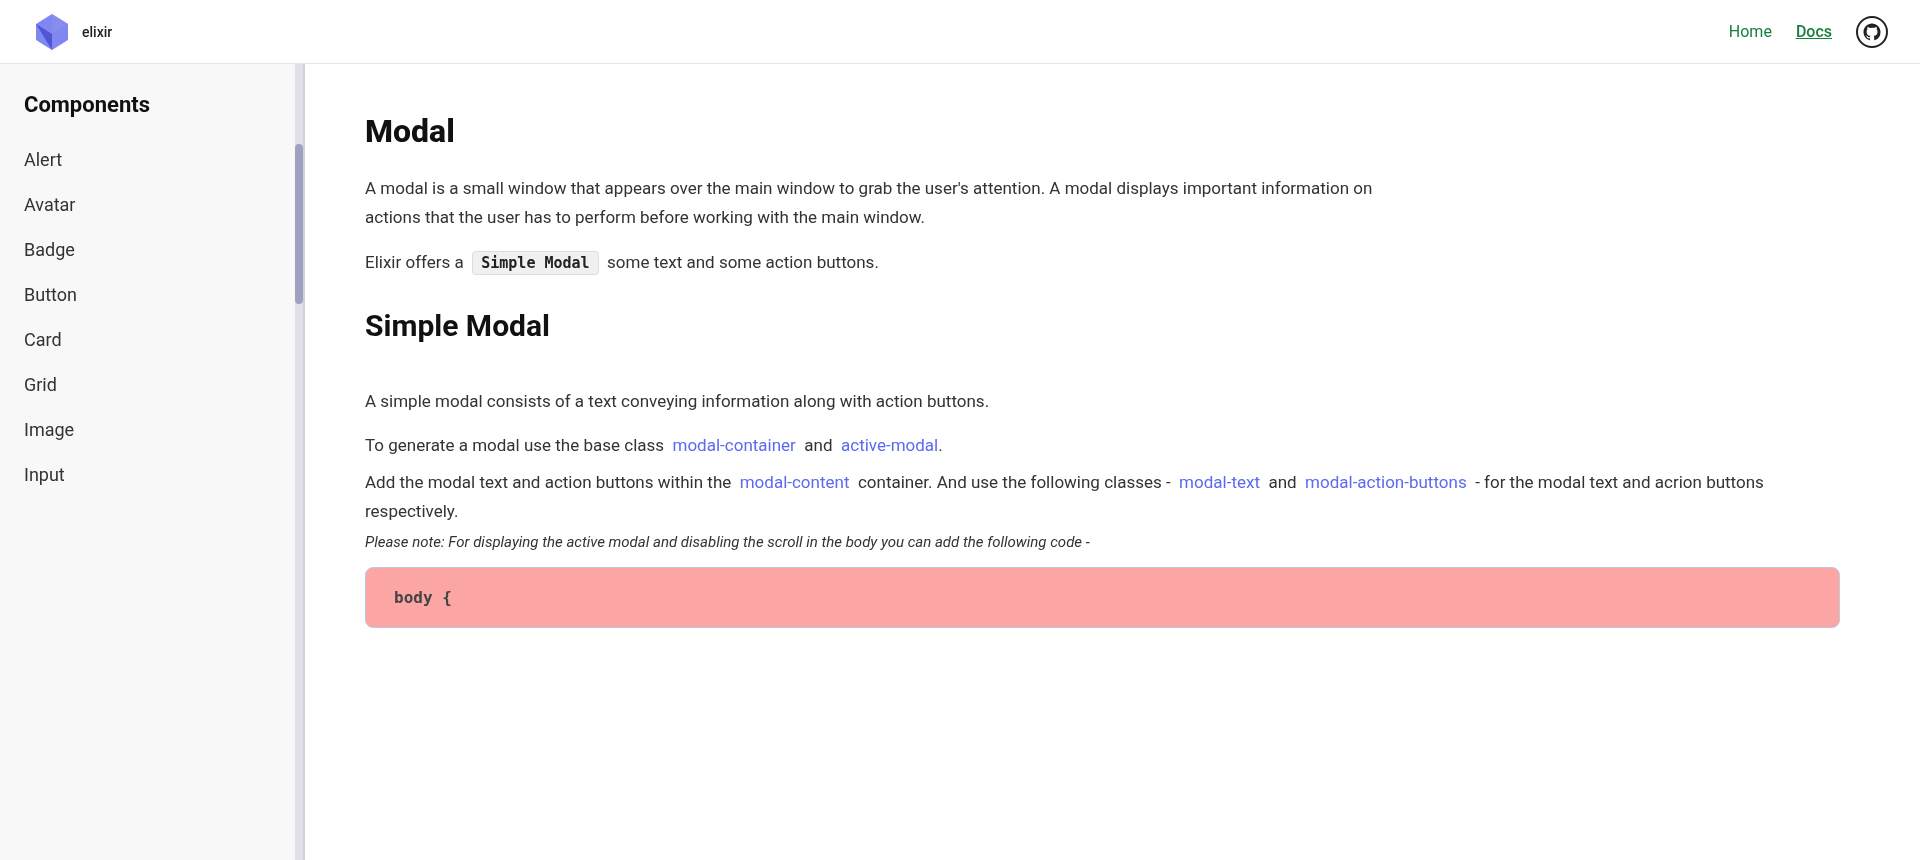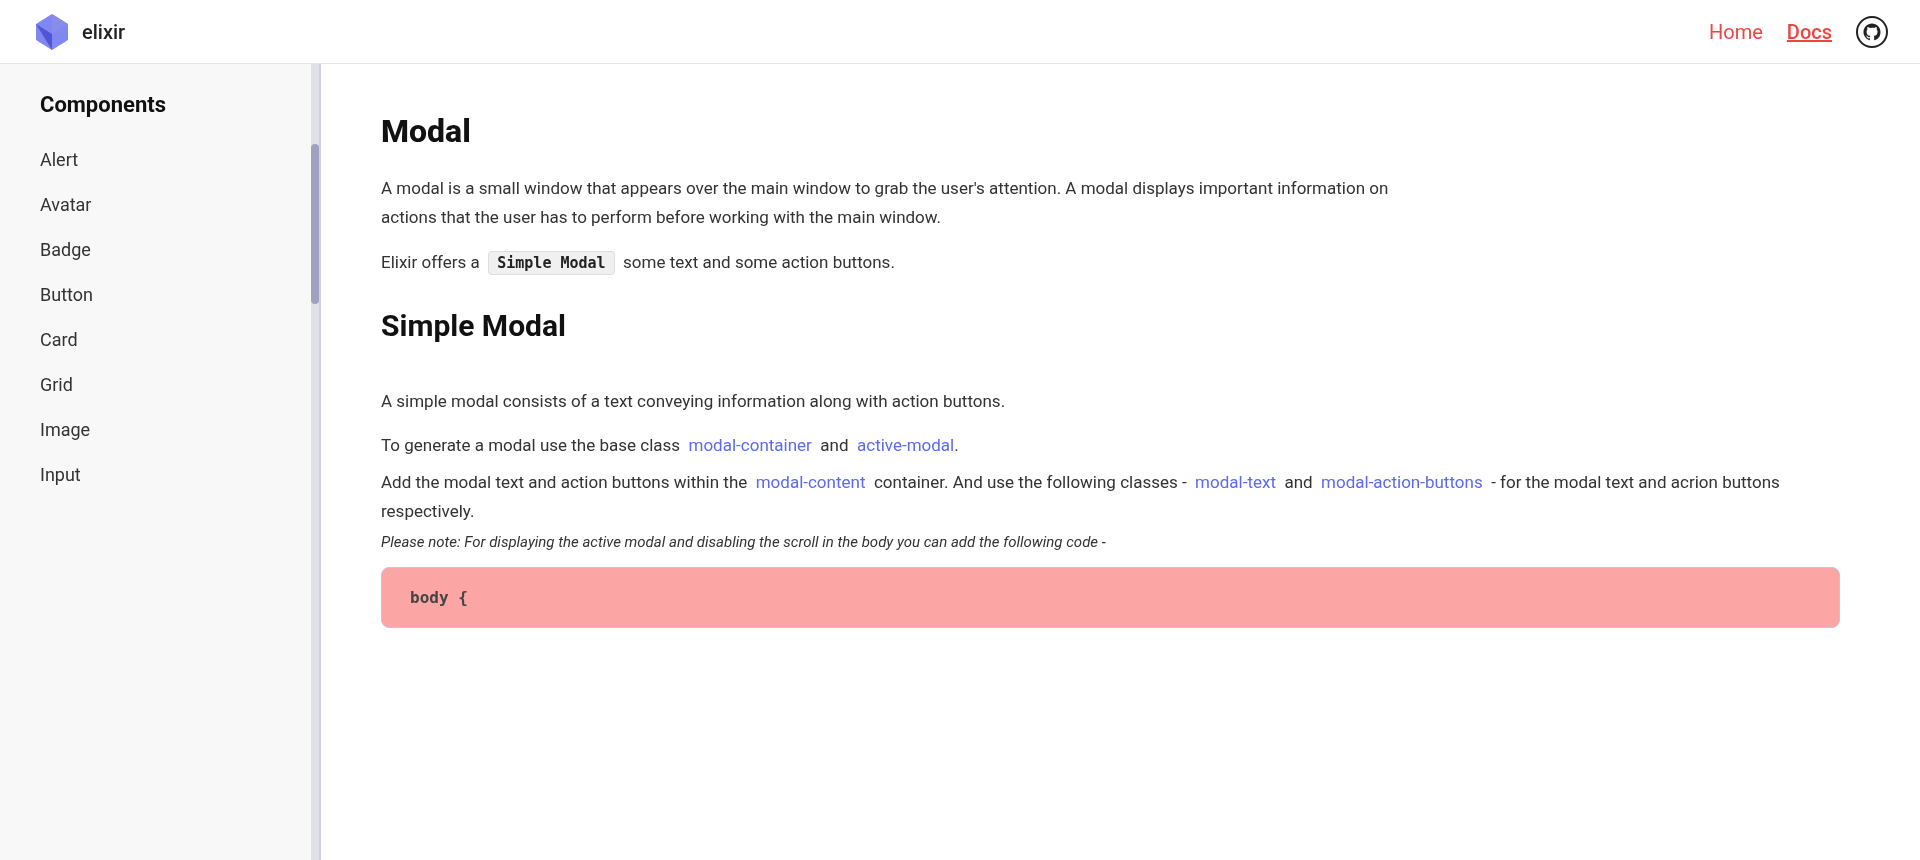--- a/index.html
+++ b/index.html
@@ -37,55 +37,54 @@
       align-items: center;
       gap: 10px;
     }
 
     .logo-icon {
       width: 40px;
       height: 40px;
     }
 
     .logo-text {
-      font-size: 20px;
+      font-size: 14px;
       font-weight: 500;
       color: #222;
     }
 
     .header-right {
       display: flex;
       align-items: center;
       gap: 24px;
     }
 
     .nav-link {
-      font-size: 20px;
-      color: #ef4444;
+      font-size: 16px;
+      color: #15803d;
       text-decoration: none;
       cursor: pointer;
     }
 
     .nav-link.active {
       text-decoration: underline;
       font-weight: 500;
     }
 
     .github-icon {
       width: 32px;
       height: 32px;
       cursor: pointer;
     }
 
     
     .layout {
       display: flex;
       margin-top: 64px;
       height: calc(860px - 64px);
-      padding-left: 16px;
     }
 
     
     .sidebar {
       width: 305px;
       min-width: 305px;
       background: #f8f8f8;
       border-right: 2px solid #d0d0e0;
       padding: 28px 0 0 24px;
       overflow-y: auto;

